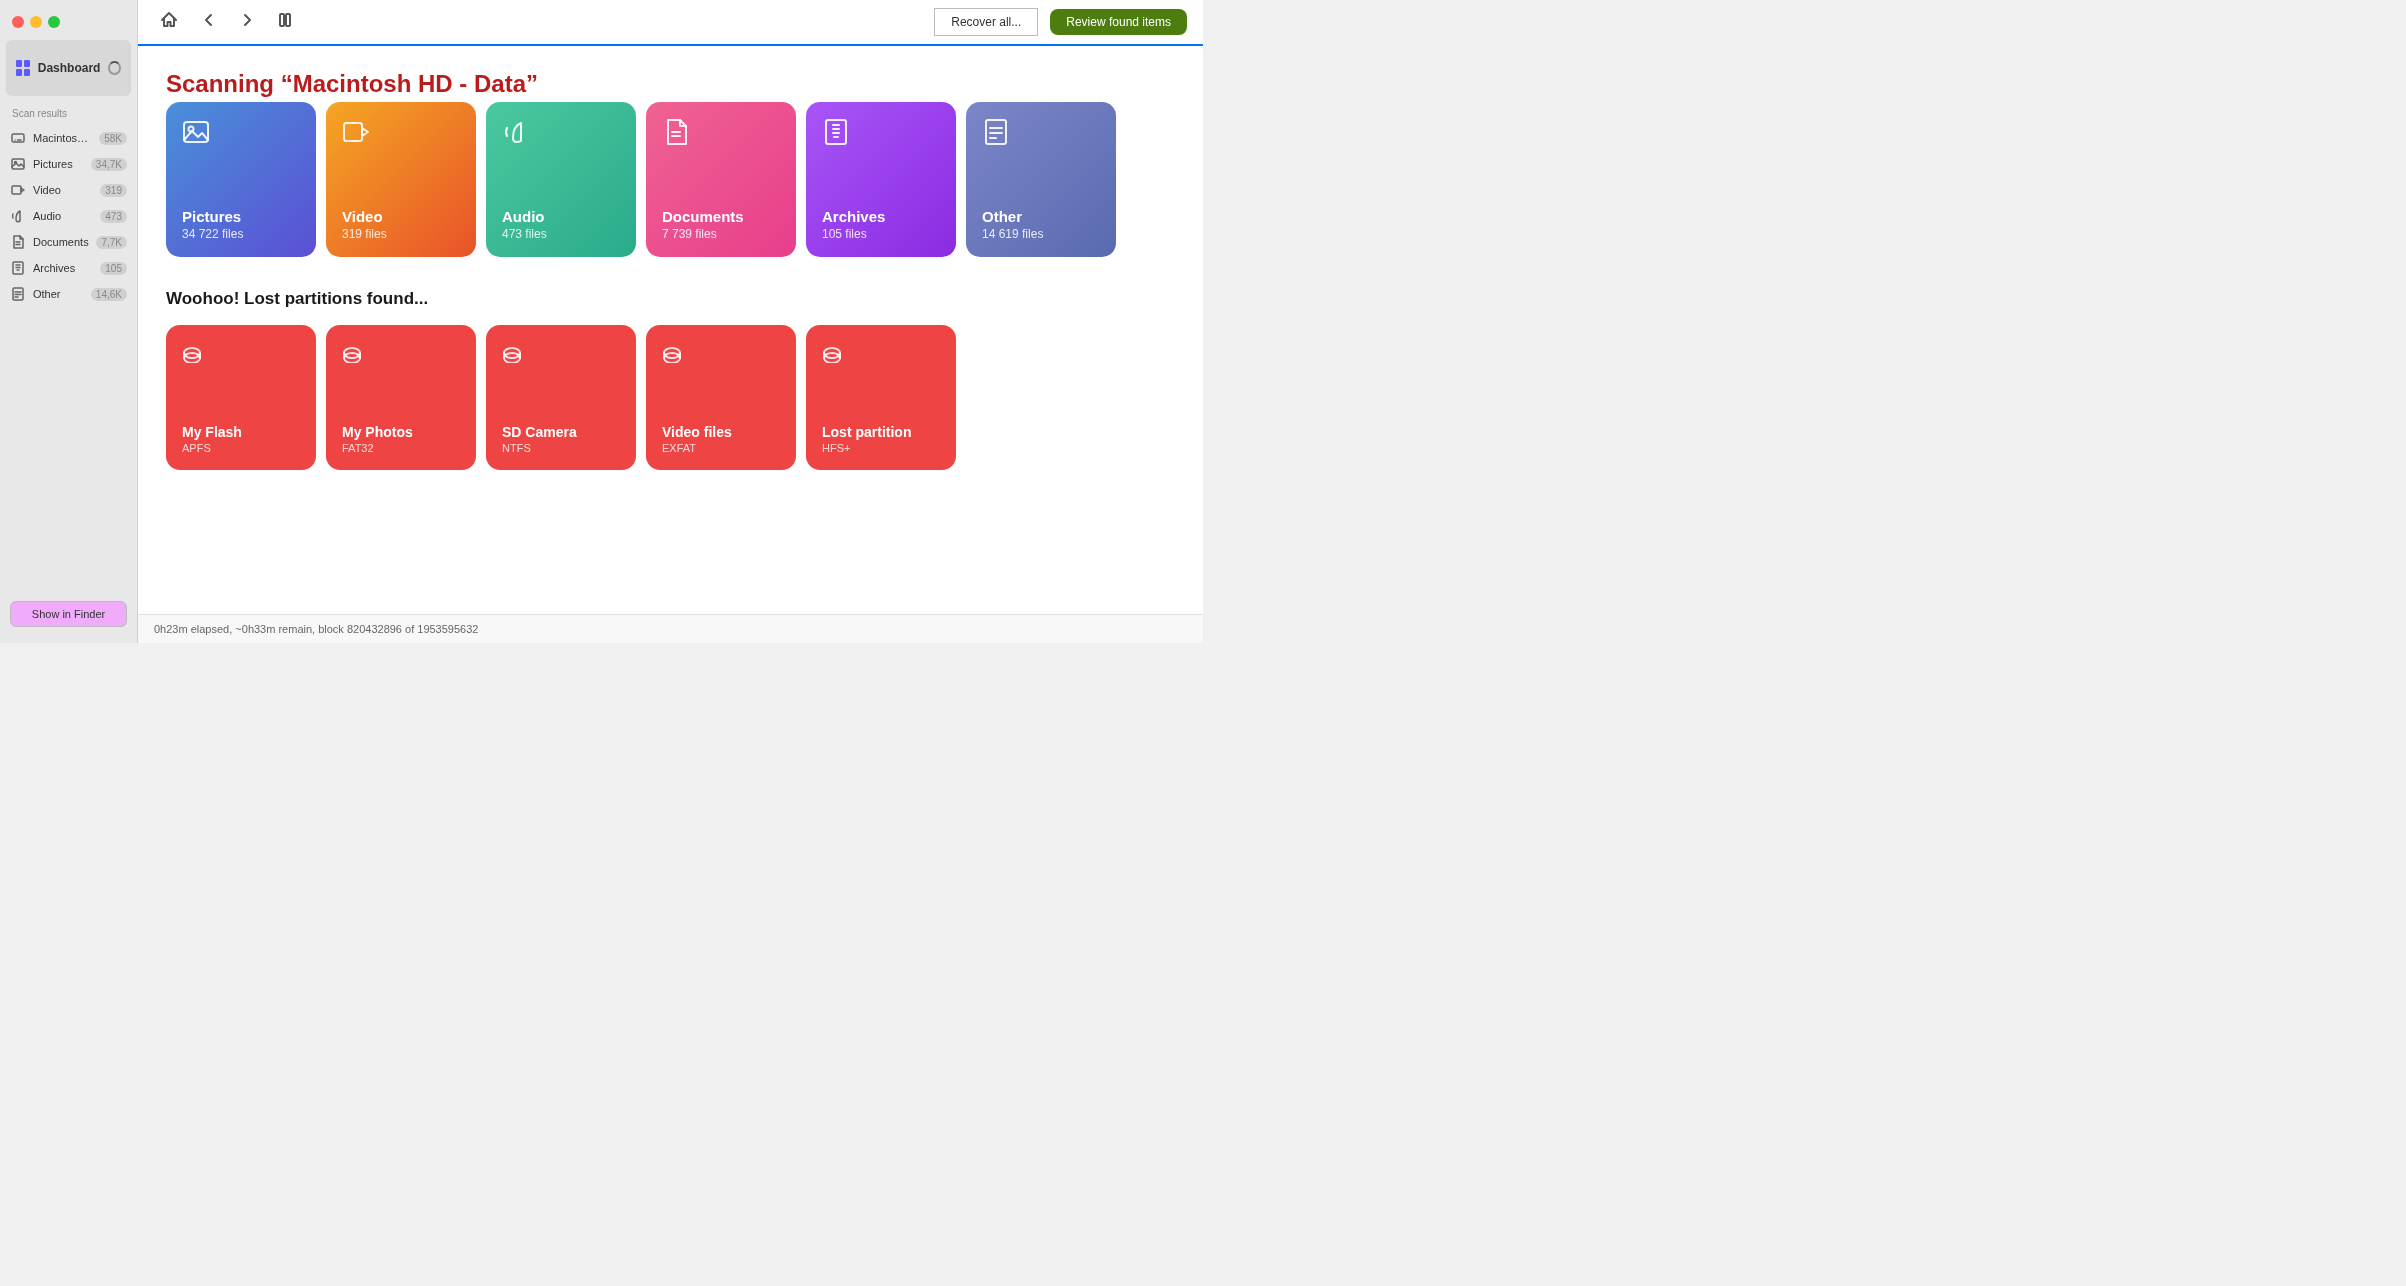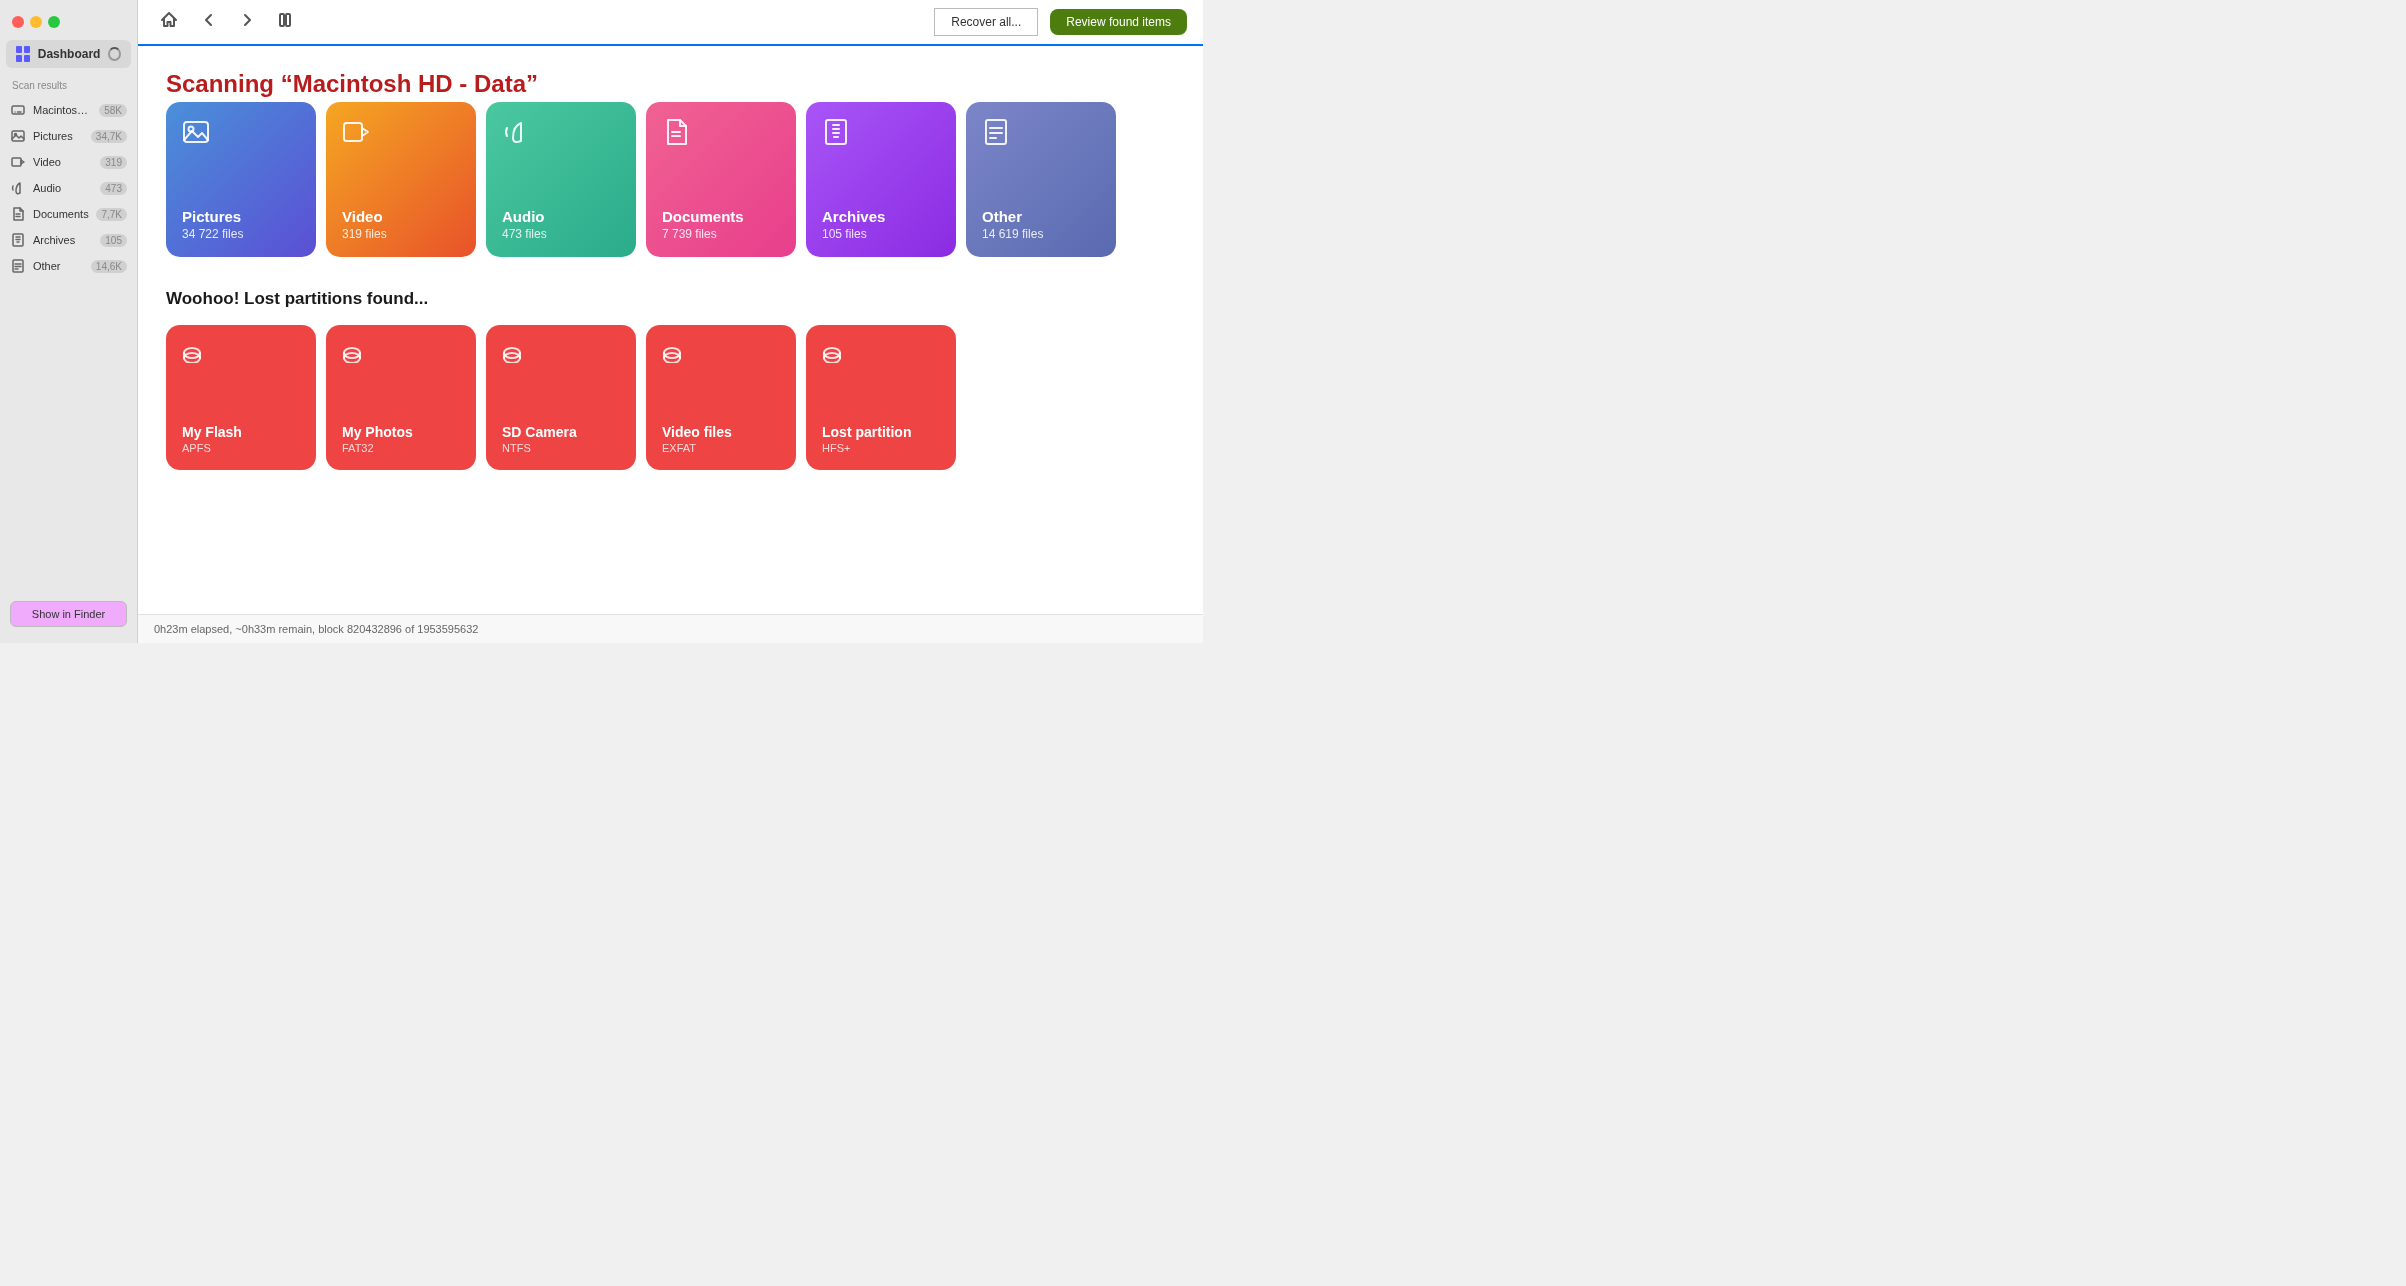--- a/index.html
+++ b/index.html
@@ -35,21 +35,21 @@
       border-radius: 50%;
     }
     .traffic-light.red { background: #ff5f57; }
     .traffic-light.yellow { background: #febc2e; }
     .traffic-light.green { background: #28c840; }
 
     .dashboard-btn {
       display: flex;
       align-items: center;
       gap: 8px;
-      padding: 6px 10px;
+      padding: 20px 10px;
       margin: 0 6px 8px 6px;
       border-radius: 6px;
       background: #d8d8d8;
       cursor: pointer;
     }
     .dashboard-icon {
       display: grid;
       grid-template-columns: 1fr 1fr;
       gap: 2px;
       width: 16px;

